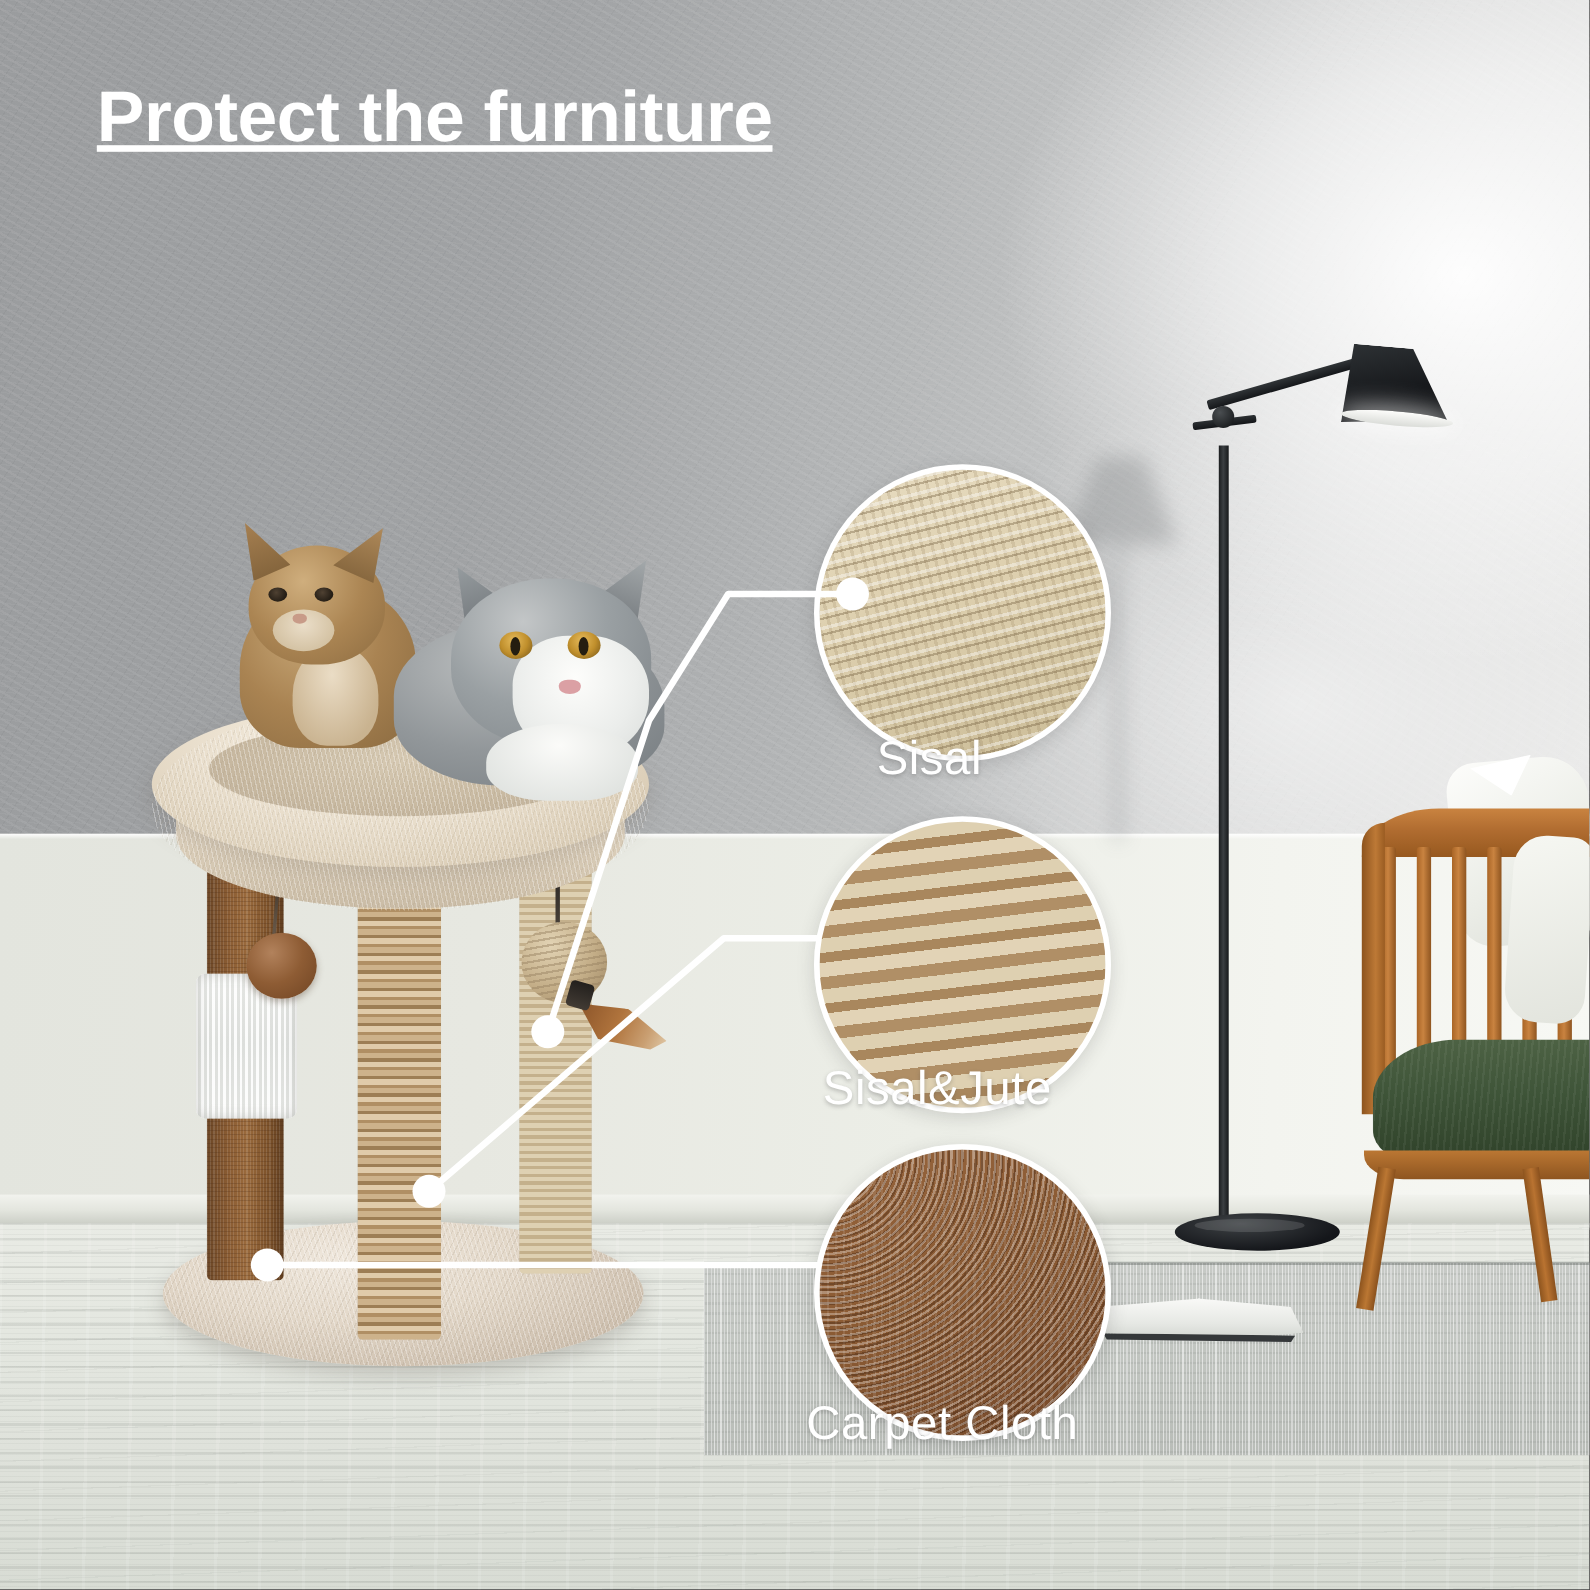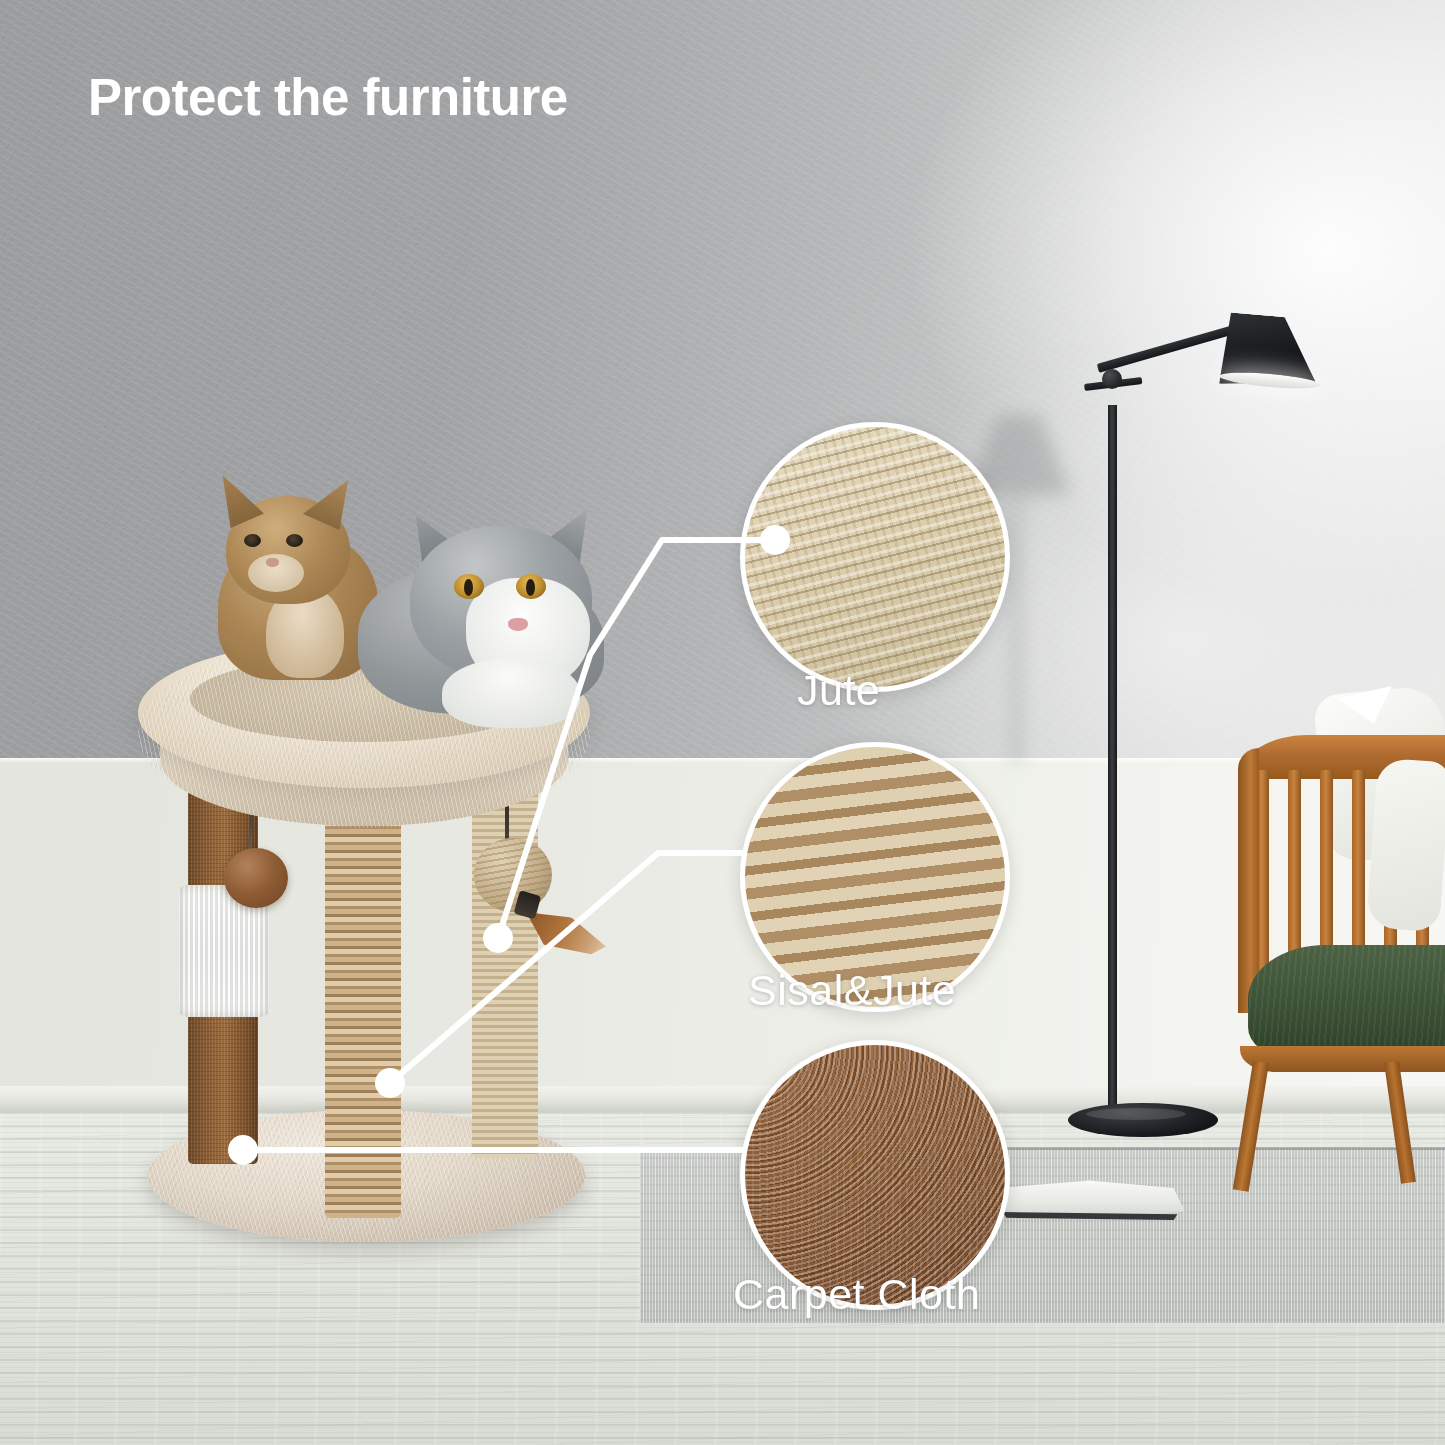--- a/index.html
+++ b/index.html
@@ -432,22 +432,23 @@
     text-shadow:0 1px 4px rgba(80,80,80,.35);
     font-family:"Liberation Sans",sans-serif;
   }
 
   
   .leader{position:absolute;left:0;top:0;width:1445px;height:1445px;pointer-events:none;}
 
   
   .headline{
     position:absolute;left:88px;top:68px;
-    color:#ffffff;font-size:51px;font-weight:bold;letter-spacing:-.5px;
+    color:#ffffff;font-size:65px;font-weight:bold;letter-spacing:-.5px;
     font-family:"Liberation Sans",sans-serif;
+    text-decoration:underline;
   }
   .subline{
     position:absolute;left:85px;top:168px;width:1290px;
     color:#ffffff;font-size:40px;font-weight:400;line-height:1.42;
     font-family:"Liberation Sans",sans-serif;
   }
 </style>
 </head>
 <body>
 
@@ -562,19 +563,19 @@
       <polyline points="742,1150 243,1150"></polyline>
     </g>
     <g fill="#ffffff">
       <circle cx="775" cy="540" r="15"></circle>
       <circle cx="498" cy="938" r="15"></circle>
       <circle cx="390" cy="1083" r="15"></circle>
       <circle cx="243" cy="1150" r="15"></circle>
     </g>
   </svg>
 
-  <div class="calloutlabel" style="left:797px;top:666px;">Jute</div>
+  <div class="calloutlabel" style="left:797px;top:666px;">Sisal</div>
   <div class="calloutlabel" style="left:748px;top:966px;">Sisal&amp;Jute</div>
   <div class="calloutlabel" style="left:733px;top:1270px;">Carpet Cloth</div>
 
   <div class="headline">Protect the furniture</div>
 
 </div>
 
 </body></html>

